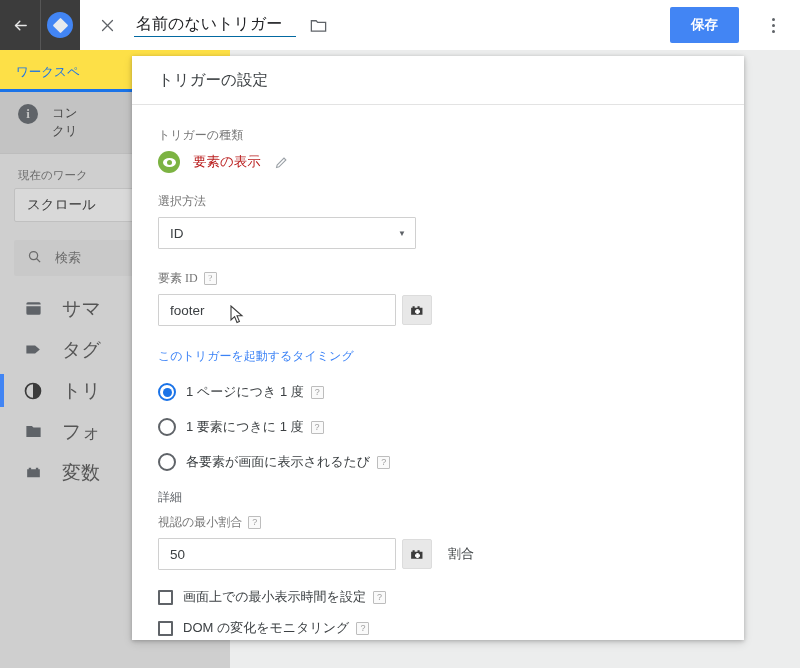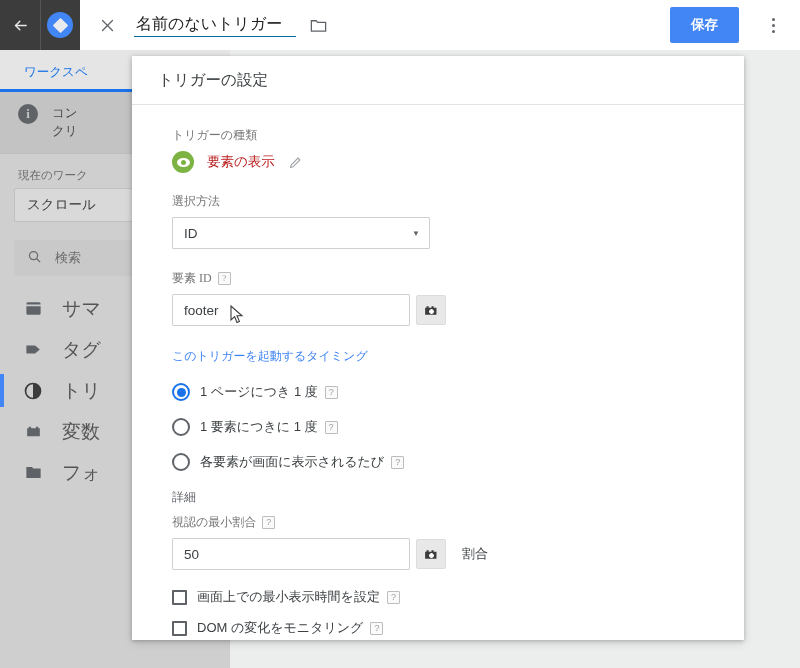--- a/index.html
+++ b/index.html
@@ -88,24 +88,24 @@
   .kebab i { width: 3px; height: 3px; border-radius: 50%; background: #5f6368; display: block; }
 
   
   .sidebar {
     position: absolute; left: 0; top: 50px;
     width: 230px; height: 618px;
     background: #cfcfcf;
     overflow: hidden;
   }
   .ws-tabs {
-    height: 42px; background: #e5e5e5;
+    height: 42px; background: #fde047;
     display: flex; align-items: flex-end;
     border-bottom: 3px solid #1a73e8;
-    padding-left: 24px;
+    padding-left: 16px;
   }
   .ws-tab {
     font-size: 12.5px; color: #1a73e8; padding-bottom: 8px;
   }
   .notif {
     background: #c3c3c3;
     padding: 12px 14px 12px 18px;
     display: flex; gap: 14px; align-items: flex-start;
     border-bottom: 1px solid #bdbdbd;
     height: 62px;
@@ -168,21 +168,21 @@
     box-shadow: 0 1px 4px rgba(0,0,0,0.22), 0 3px 9px rgba(0,0,0,0.12);
     overflow: hidden;
   }
   .card-head {
     height: 49px; border-bottom: 1px solid #e3e3e3;
     display: flex; align-items: center; padding-left: 26px;
   }
   .card-head h2 {
     margin: 0; font-size: 15.5px; font-weight: normal; color: #3c4043;
   }
-  .card-body { padding: 22px 26px 0 40px; }
+  .card-body { padding: 22px 26px 0 26px; }
 
   .field-label {
     font-size: 12px; color: #757575; margin-bottom: 7px;
     display: flex; align-items: center; gap: 6px;
   }
   .help-badge {
     display: inline-flex; align-items: center; justify-content: center;
     width: 13px; height: 13px; border: 1px solid #bdbdbd;
     border-radius: 1px; font-size: 9px; color: #9e9e9e; background: #fafafa;
     line-height: 1;
@@ -308,32 +308,32 @@
           <svg width="20" height="20" viewBox="0 0 24 24">
               <circle cx="12" cy="12" r="9" fill="none" stroke="#3c3c3c" stroke-width="2"></circle>
               <path d="M12 3a9 9 0 0 1 0 18z" fill="#3c3c3c"></path>
             </svg>
         </span>
         <span>トリ</span>
       </div>
       <div class="nav-item">
         <span class="nav-icon">
           <svg width="19" height="19" viewBox="0 0 24 24" fill="#5f6368">
-              <path d="M4 8h2V6h3v2h6V6h3v2h2v10H4z"></path>
+              <path d="M3 5h7l2 2h9v12H3z"></path>
             </svg>
         </span>
-        <span>変数</span>
+        <span>フォ</span>
       </div>
       <div class="nav-item">
         <span class="nav-icon">
           <svg width="19" height="19" viewBox="0 0 24 24" fill="#5f6368">
-              <path d="M3 5h7l2 2h9v12H3z"></path>
+              <path d="M4 8h2V6h3v2h6V6h3v2h2v10H4z"></path>
             </svg>
         </span>
-        <span>フォ</span>
+        <span>変数</span>
       </div>
     </div>
   </div>
 
   <div class="topbar-dark">
     <div class="back-btn">
       <svg width="17" height="17" viewBox="0 0 24 24" fill="none" stroke="#e8e8e8" stroke-width="2" stroke-linecap="round" stroke-linejoin="round">
         <line x1="20" y1="12" x2="5" y2="12"></line>
           <polyline points="11,6 5,12 11,18"></polyline>
       </svg>

